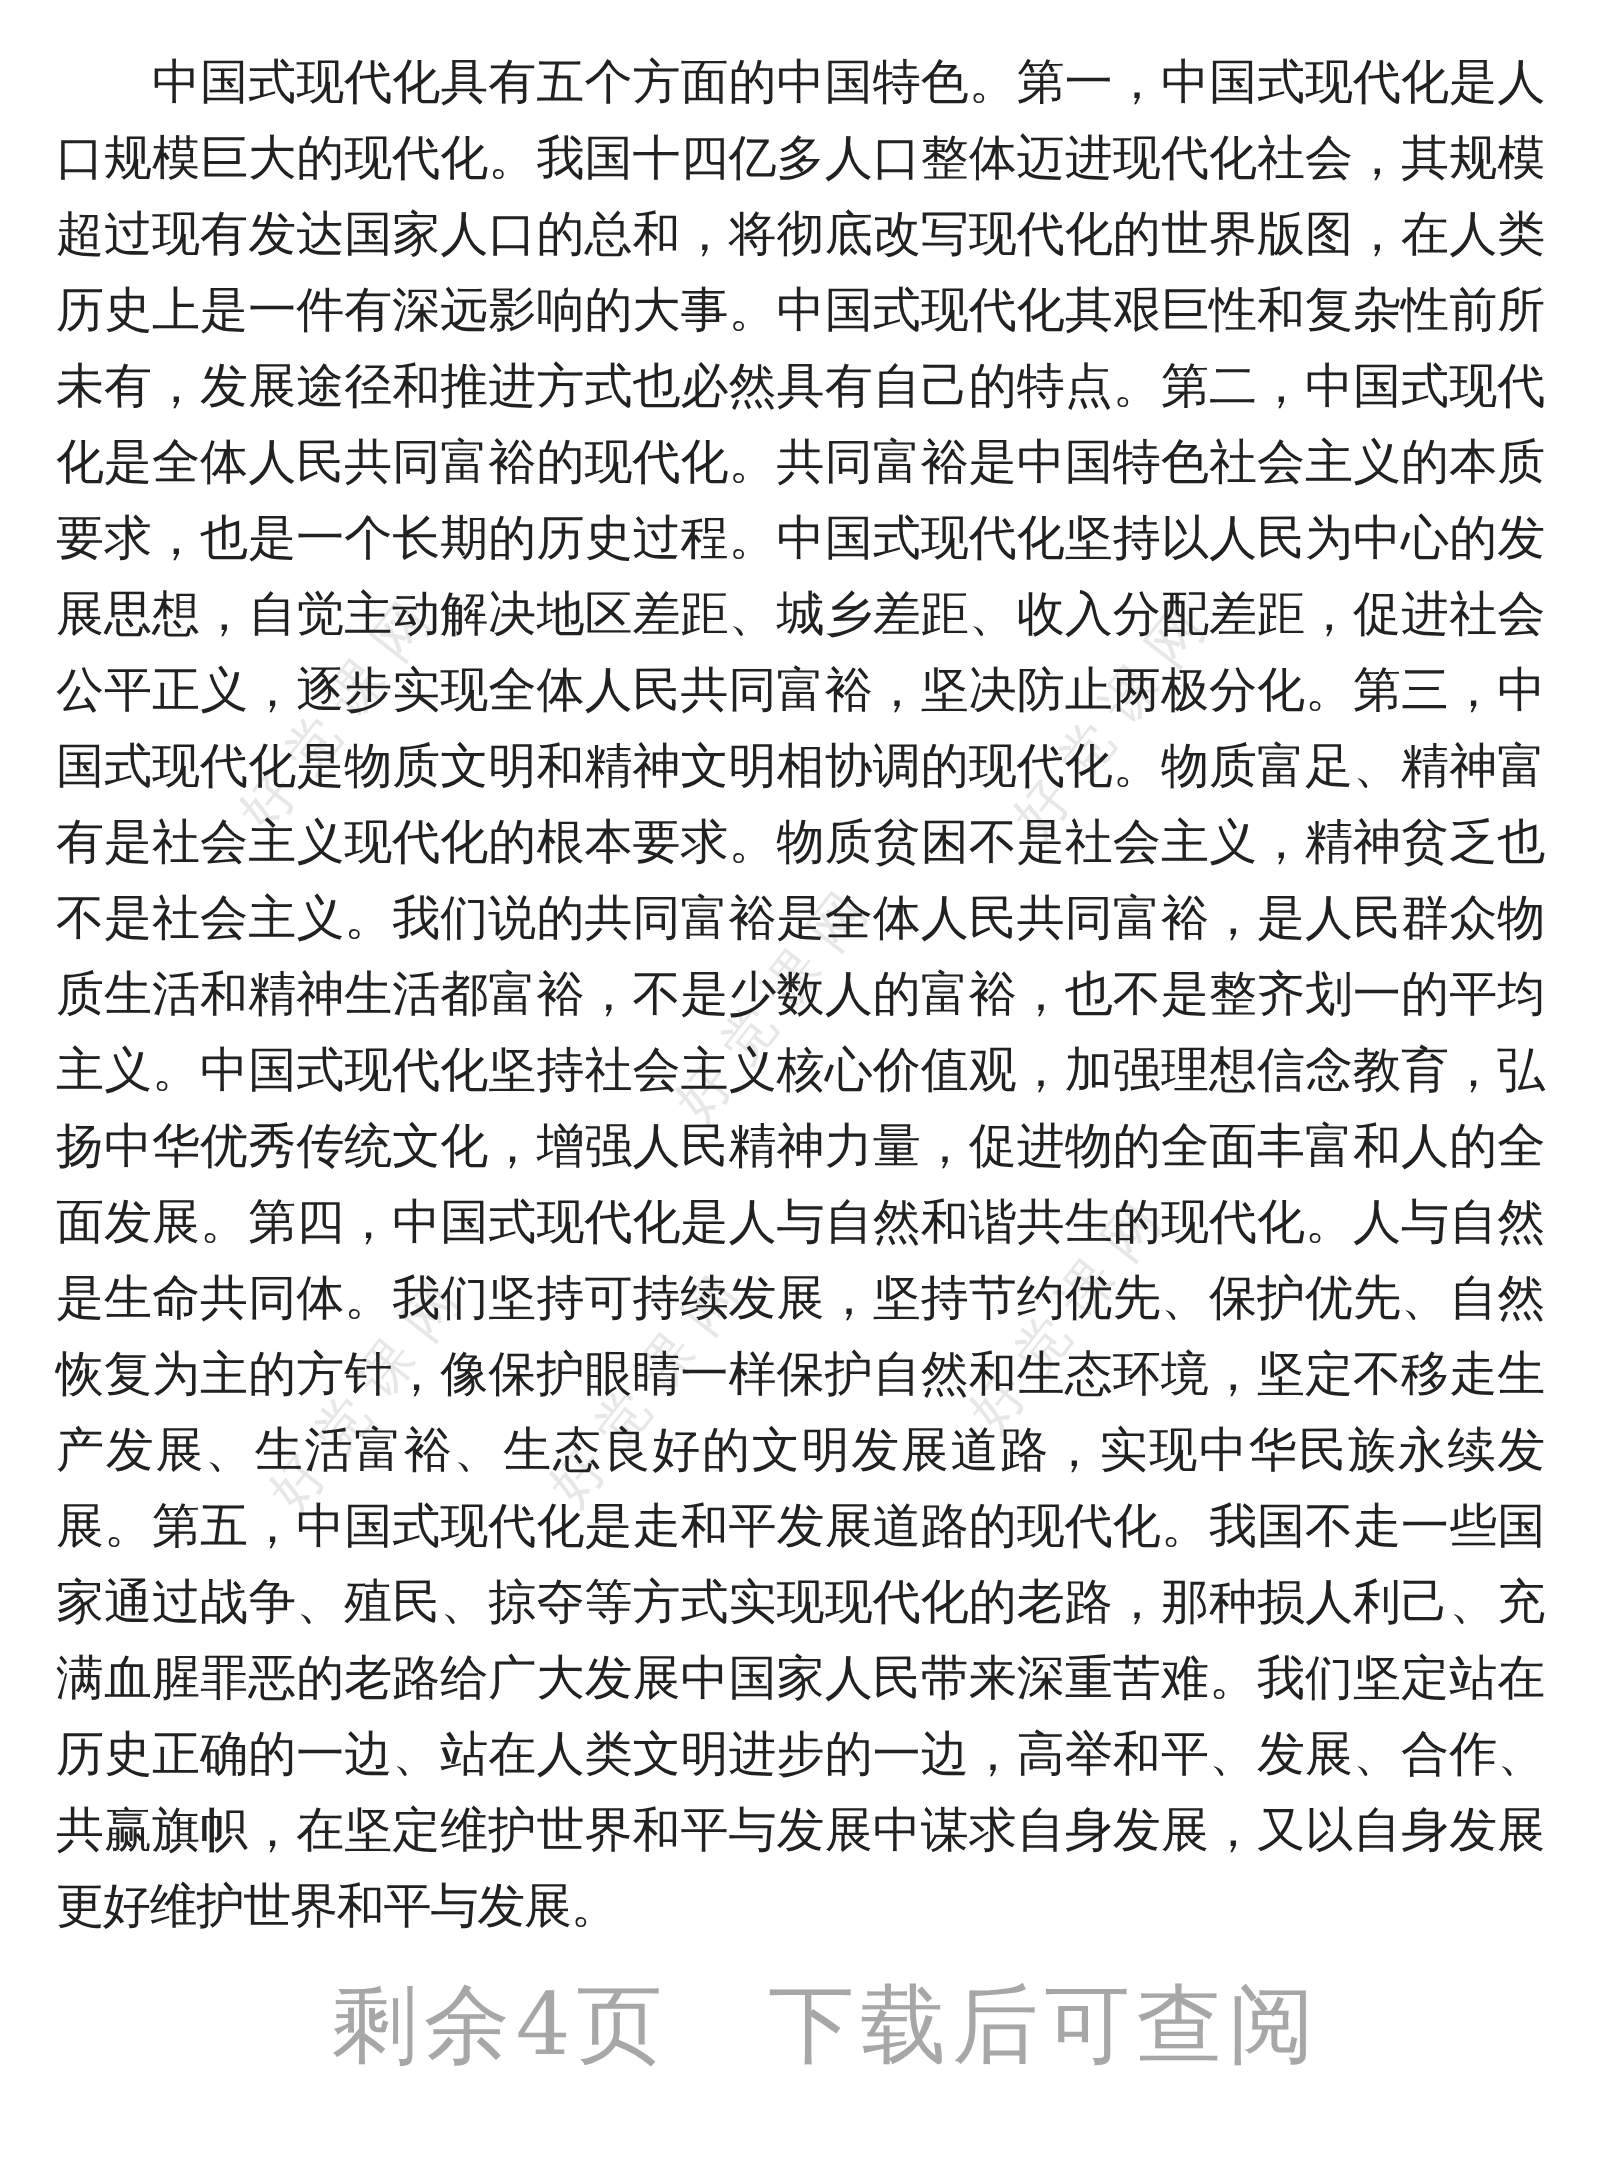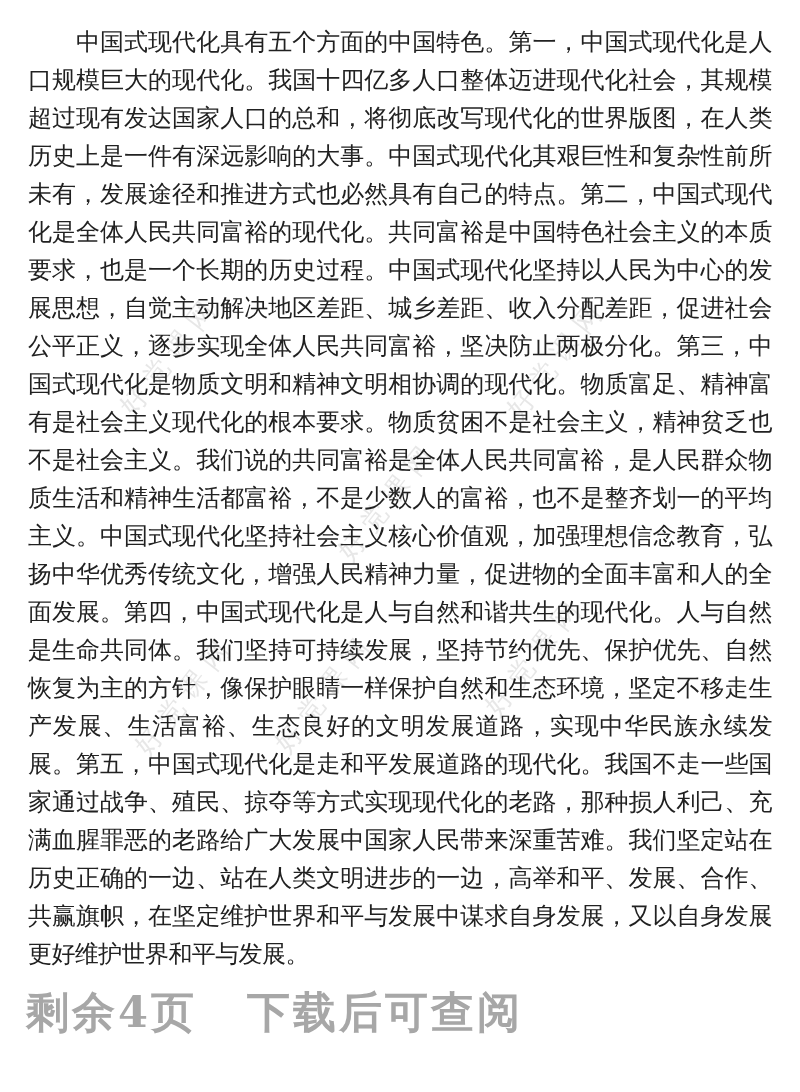--- a/index.html
+++ b/index.html
@@ -43,22 +43,23 @@
     text-indent:2em;
     color:#212121;
   }
   .para + .para{margin-top:38px;}
   .preview-footer{
     position:absolute;
     left:0;
     right:0;
     top:984px;
     z-index:2;
+    text-align:center;
     font-family:"DejaVu Serif","Liberation Serif",serif;
-    font-weight:bold;
+    font-weight:normal;
     font-size:43px;
     letter-spacing:3px;
     color:#a7a7a7;
     white-space:nowrap;
     margin-left:26px;
   }
   .footer-gap{display:inline-block;width:50px;}
 </style>
 </head>
 <body>

